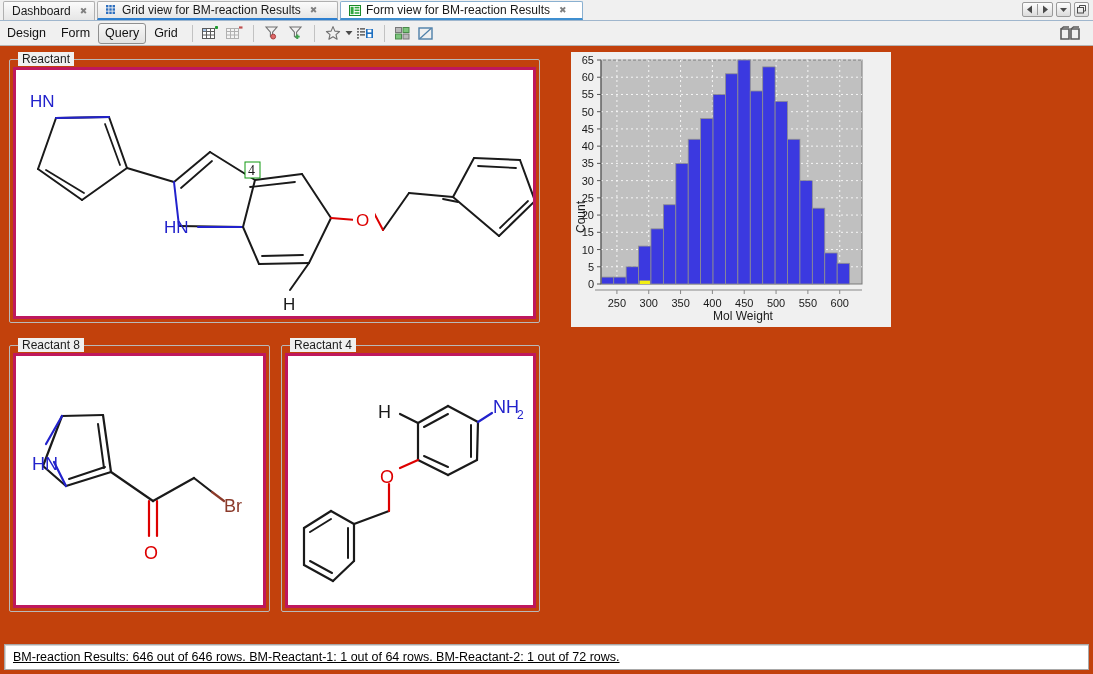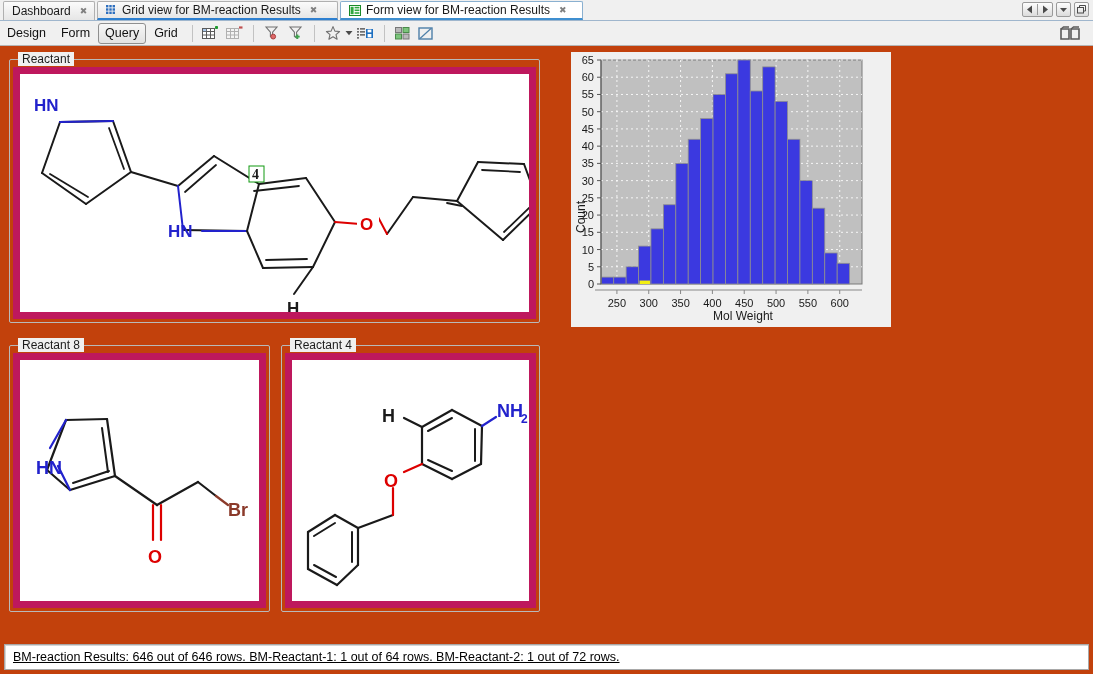--- a/index.html
+++ b/index.html
@@ -80,21 +80,21 @@
   .group > .gb-frame{
     position:absolute;left:0;right:0;top:7px;bottom:0;
     border:1px solid #b9b9b9;border-radius:2px;background:transparent;
   }
   .group > .gb-title{
     position:absolute;left:9px;top:0;padding:0 4px;background:#f0f0f0;
     font-size:12px;color:#1c1c1c;line-height:14px;z-index:2;
   }
   .group > .gb-body{
     position:absolute;left:4px;right:4px;top:15px;bottom:4px;
-    background:#ffffff;border:7px solid #be185d;overflow:hidden;font-weight:bold;
+    background:#ffffff;border:3px solid #be185d;overflow:hidden;
   }
 
   
   .chartwrap{position:absolute;left:571px;top:52px;width:320px;height:275px;}
   .chart-svg{display:block;}
 
   
   .statusbar{
     position:absolute;left:4px;right:4px;bottom:4px;height:26px;
     border:1px solid #a8a8a8;background:#ffffff;box-sizing:border-box;

